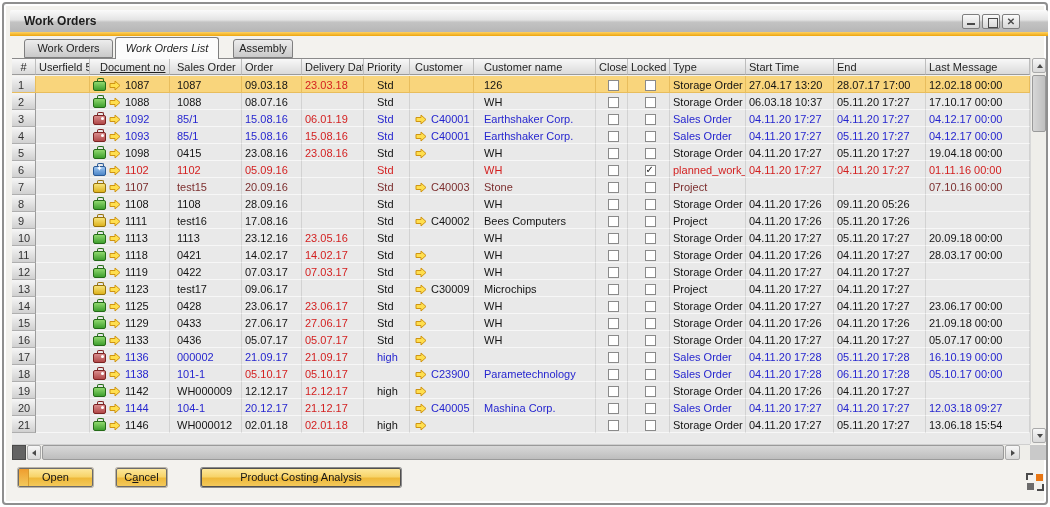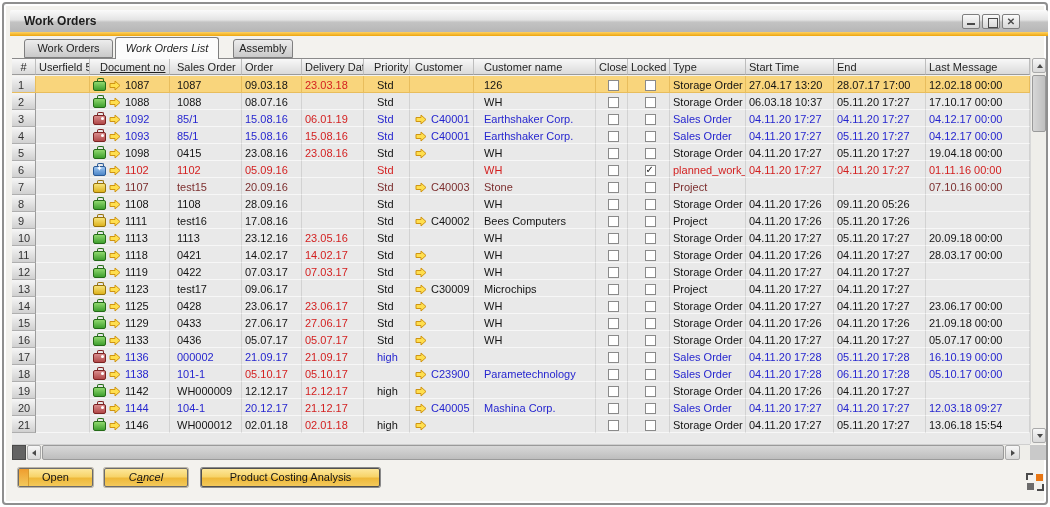--- a/index.html
+++ b/index.html
@@ -37,21 +37,21 @@
          border-bottom:1px solid #9b9b9b;padding:2px 0 0 3px;white-space:nowrap;overflow:hidden;color:#1f1f1f;}
   .rows{position:absolute;left:8px;top:72px;width:1018px;}
   .row{display:flex;height:17px;background:#e9e9e9;}
   .cell{height:100%;border-right:1px solid #d2d2d2;border-bottom:1px solid #f7f7f7;
         padding:2px 0 0 3px;white-space:nowrap;overflow:hidden;display:flex;align-items:center;}
   .c-num{width:24px;}  .c-user{width:54px;} .c-doc{width:80px;} .c-so{width:72px;padding-left:7px;}
   .c-date{width:60px;} .c-dd{width:62px;}  .c-prio{width:46px;padding-left:13px;} .c-cust{width:64px;padding-left:5px;}
   .c-cname{width:122px;padding-left:10px;} .c-closed{width:32px;justify-content:center;}
   .c-locked{width:42px;justify-content:center;} .c-type{width:76px;} .c-start{width:88px;}
   .c-end{width:92px;} .c-last{width:104px;}
-  .h-doc{padding-left:10px;text-decoration:underline;} .h-prio{padding-left:10px;} .h-num{text-align:center;padding-left:0;justify-content:center;display:flex;}
+  .h-doc{padding-left:10px;text-decoration:underline;} .h-prio{padding-left:3px;} .h-num{text-align:center;padding-left:0;justify-content:center;display:flex;}
   .numcell{background:linear-gradient(180deg,#f6f6f6,#d0d0d0);border-right:1px solid #9b9b9b;
            border-bottom:1px solid #aeaeae;color:#333;padding-left:6px;}
   .row.sel .cell{background:#f9d57c;border-bottom-color:#e8bd5d;border-right-color:#e8bd5d;}
   .row.sel .numcell{background:linear-gradient(180deg,#f6f6f6,#d0d0d0);}
   .row.black{color:#141414;} .row.blue{color:#2626cf;} .row.red{color:#d31f1f;} .row.maroon{color:#7c2e2e;}
   .ddred{color:#d31f1f;}
   .fill{position:absolute;left:8px;top:429px;width:1018px;height:12px;background:#e9e9e9;border-bottom:1px solid #cfcfcf;}
 
   
   .wicon{position:relative;width:13px;height:10px;border-radius:2px;border:1px solid;margin:2px 3px 0 0;flex:0 0 auto;}
@@ -85,22 +85,22 @@
   .t-lt{left:4px;top:4px;border-top:3px solid transparent;border-bottom:3px solid transparent;border-right:4px solid #4a4a4a;}
   .t-rt{left:5px;top:4px;border-top:3px solid transparent;border-bottom:3px solid transparent;border-left:4px solid #4a4a4a;}
 
   
   .btn{position:absolute;top:464px;height:19px;border:1px solid #6b6b6b;box-shadow:0 0 0 1px #b9b3a6;border-radius:2px;
        background:linear-gradient(180deg,#fde79a 0%,#f7d46a 45%,#eeb93a 55%,#f3c95b 100%);
        text-align:center;line-height:17px;color:#141414;cursor:default;}
   .btn-open{left:14px;width:75px;}
   .btn-open::before{content:"";position:absolute;left:0;top:0;bottom:0;width:9px;
         background:linear-gradient(180deg,#ef9d2e,#f3c95b);border-right:1px solid #d99b2c;}
-  .btn-cancel{left:100px;width:84px;font-style:italic;}
-  .btn-pca{left:197px;width:179px;border:1px solid #4f4f4f;box-shadow:0 0 0 1px #8a8a8a;}
+  .btn-cancel{left:112px;width:51px;}
+  .btn-pca{left:197px;width:200px;border:1px solid #4f4f4f;box-shadow:0 0 0 1px #8a8a8a;}
   .u{text-decoration:underline;}
   .grip{position:absolute;left:1021px;top:468px;}
 </style>
 </head>
 <body>
 
 <div class="frame">
   <div class="titlebar">
     <span class="title">Work Orders</span>
     <span class="winbtn b-min">

